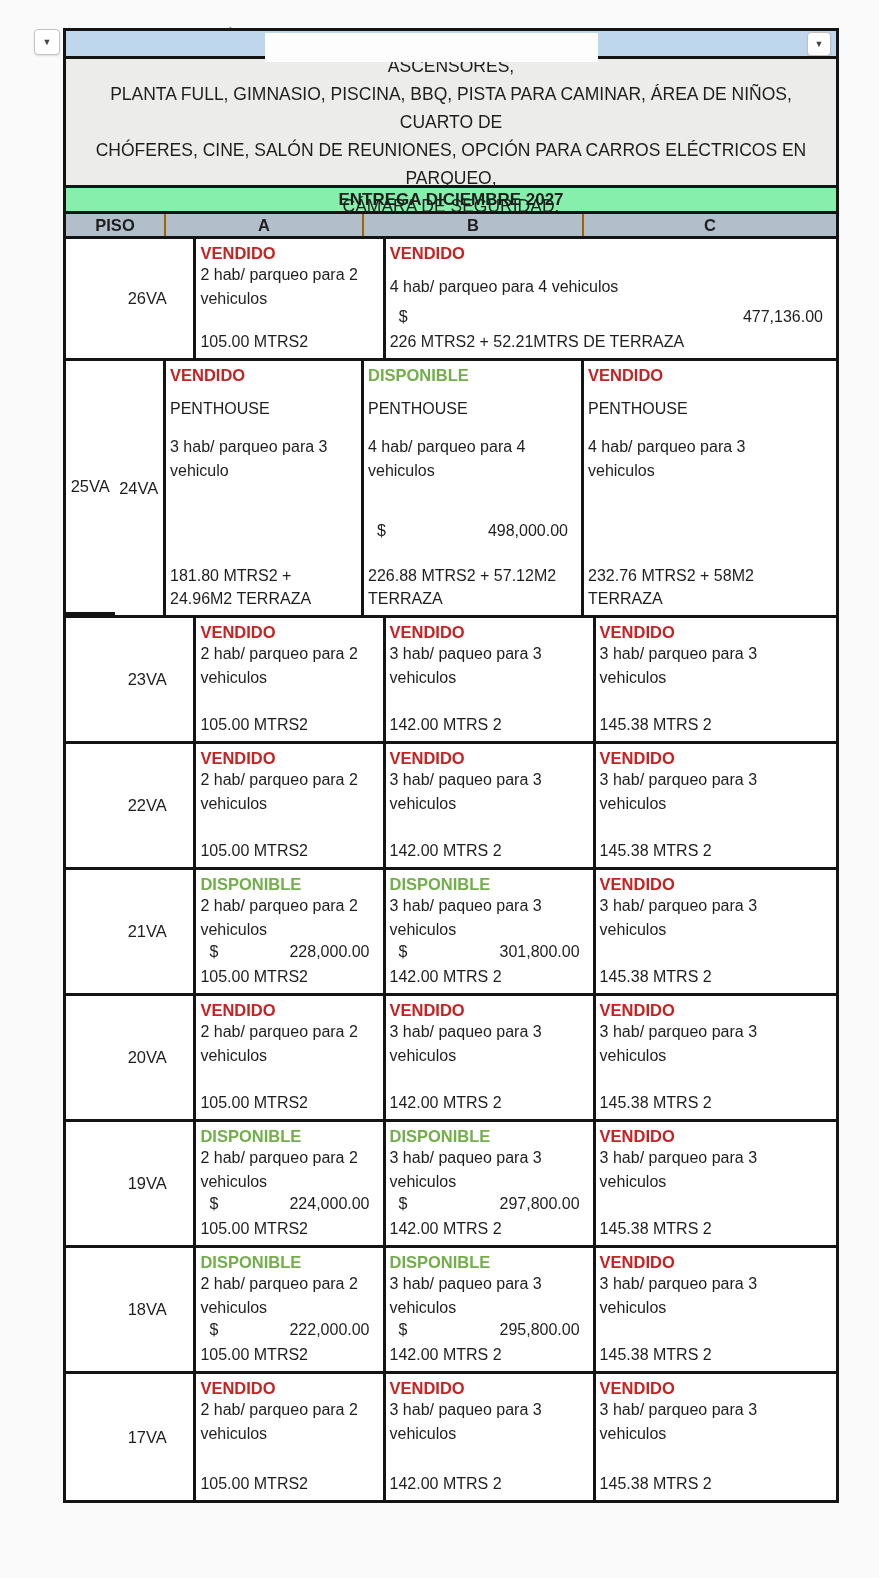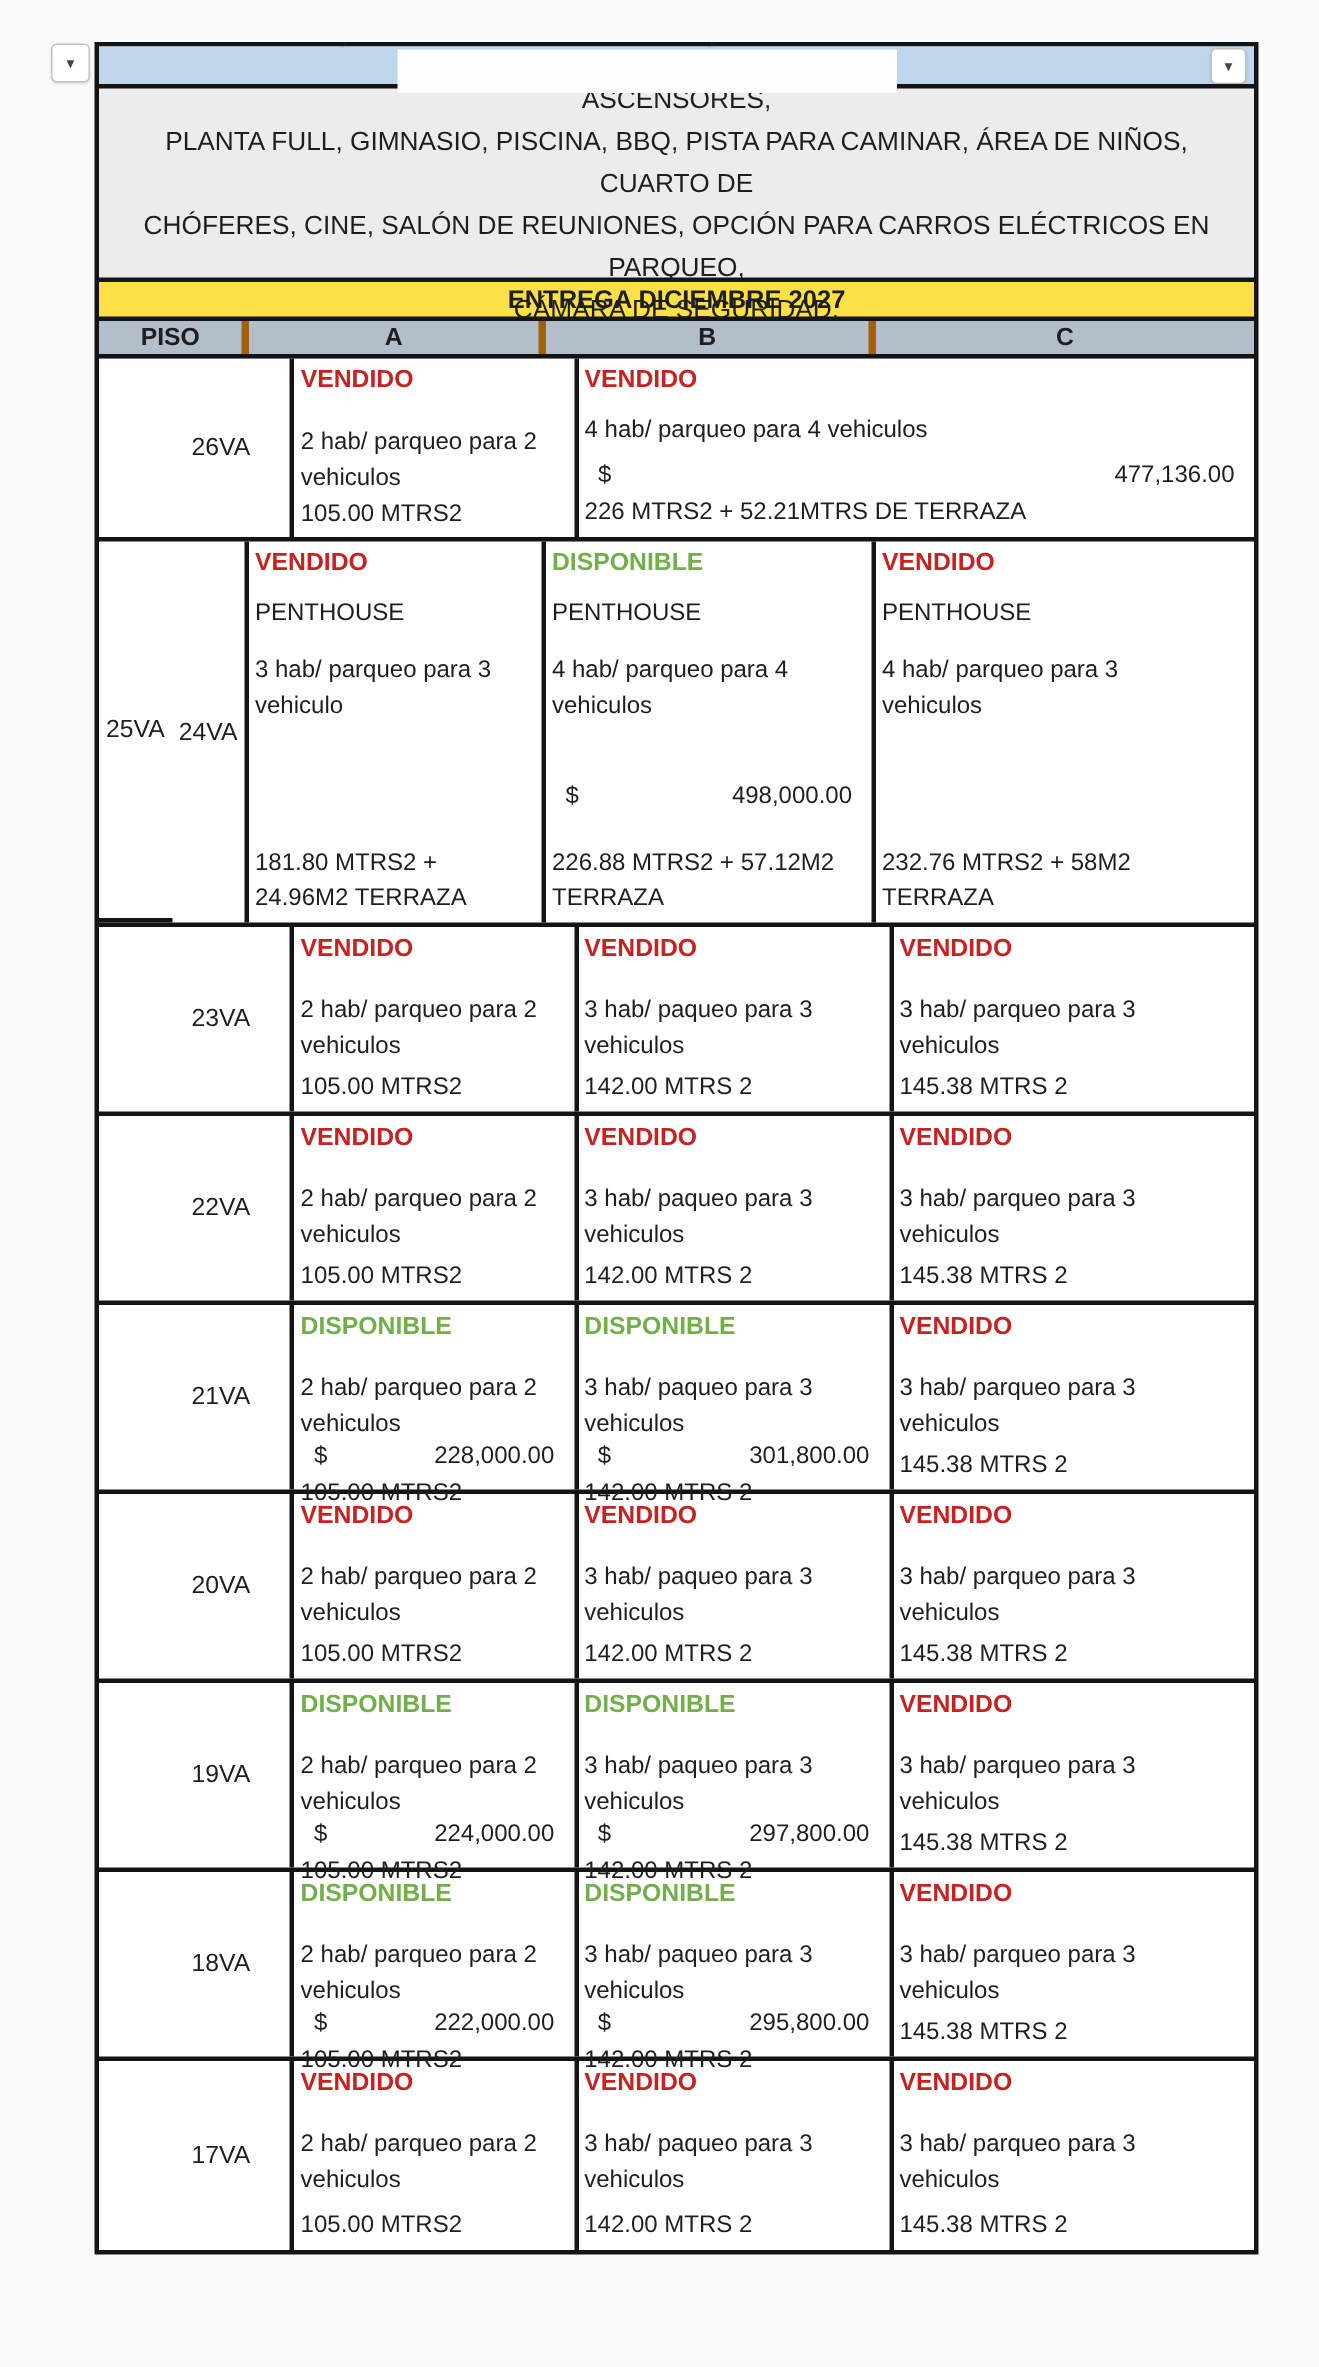--- a/index.html
+++ b/index.html
@@ -59,31 +59,31 @@
     text-align: center;
     white-space: pre-line;
     font-size: 17.5px;
     line-height: 28px;
     padding: 0 10px;
   }
 
   
   .banner {
     height: 26px;
-    background: #fde047;
+    background: #86efac;
     display: flex; align-items: center; justify-content: center;
     font-weight: bold; font-size: 17px;
   }
 
   
   .headrow { height: 25px; background: #b3becb; }
   .hcell {
     display: flex; align-items: center; justify-content: center;
     font-weight: bold; font-size: 16.5px;
-    border-right: 5px solid #a16207;
+    border-right: 2px solid #a16207;
   }
   .hcell:last-child { border-right: none; }
 
   
   .w-piso { width: 100px; }
   .w-a { width: 198px; }
   .w-b { width: 220px; }
   .w-c { width: 252px; }
   .w-bc { width: 472px; }
 
@@ -100,21 +100,21 @@
     font-size: 16.5px;
     margin-left: 35px;
   }
   .piso-stack { border-right: 3px solid #141414; display: flex; flex-direction: row; }
   .piso-sub { flex: 1; display: flex; align-items: center; justify-content: center; font-size: 16.5px; }
   .piso-sub.first { border-bottom: 3px solid #141414; }
 
   .status { font-weight: bold; font-size: 16.5px; margin-top: 2px; }
   .red   { color: #c62222; }
   .green { color: #72af4a; }
-  .desc  { white-space: pre-line; font-size: 16px; line-height: 24px; margin-top: 20px; }
+  .desc  { white-space: pre-line; font-size: 16px; line-height: 24px; margin-top: 0; }
   .desc.mt { margin-top: 12px; }
   .ph-label { font-size: 16px; margin-top: 15px; }
   .ph-desc  { margin-top: 17px; }
   .spacer { flex: 1; }
   .price {
     display: flex; justify-content: space-between;
     font-size: 16px;
     padding: 0 9px;
     margin-bottom: 4px;
   }

